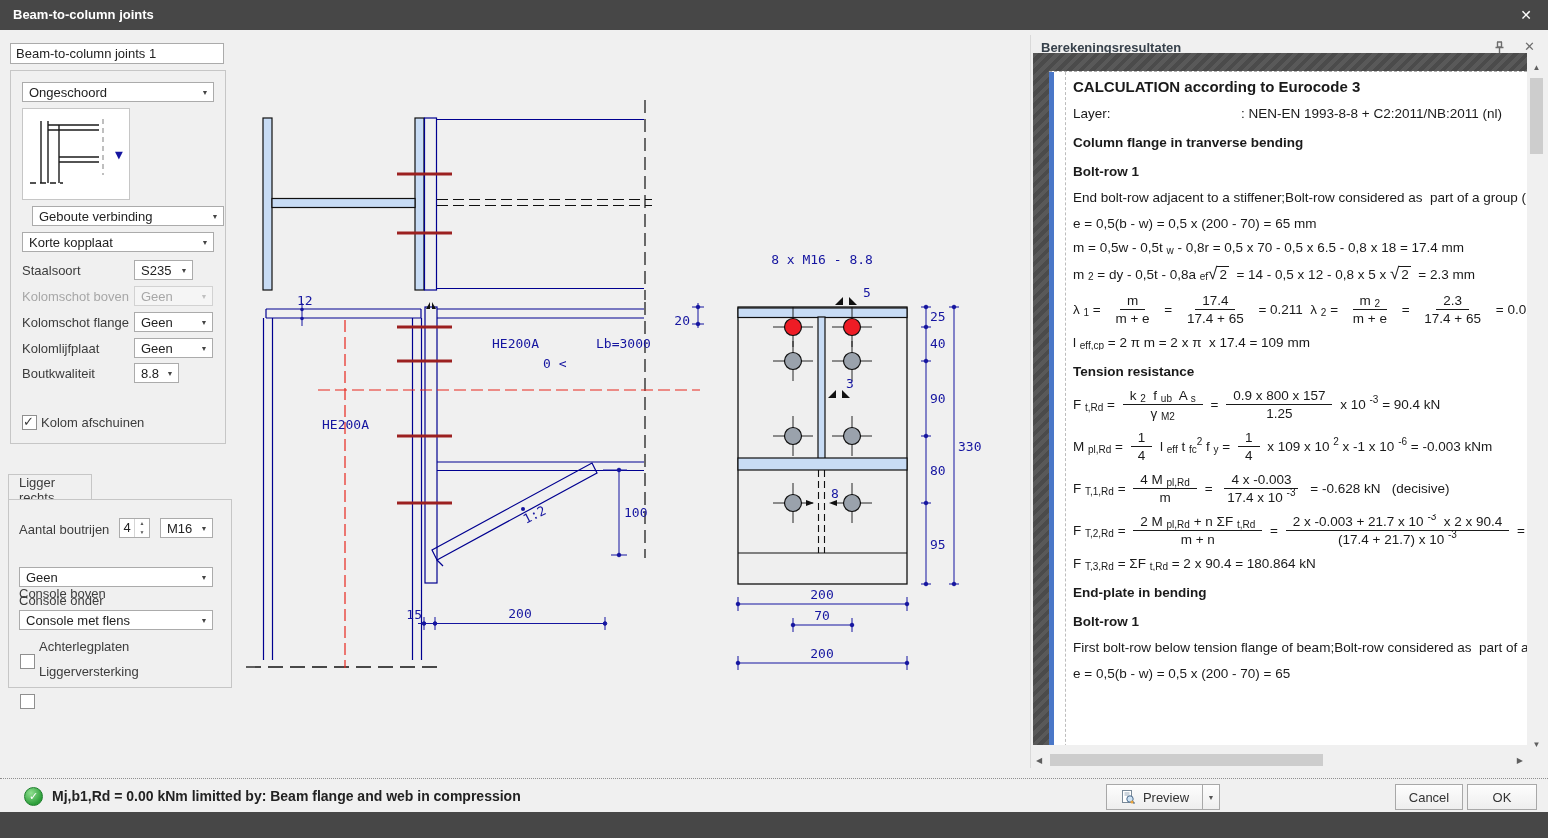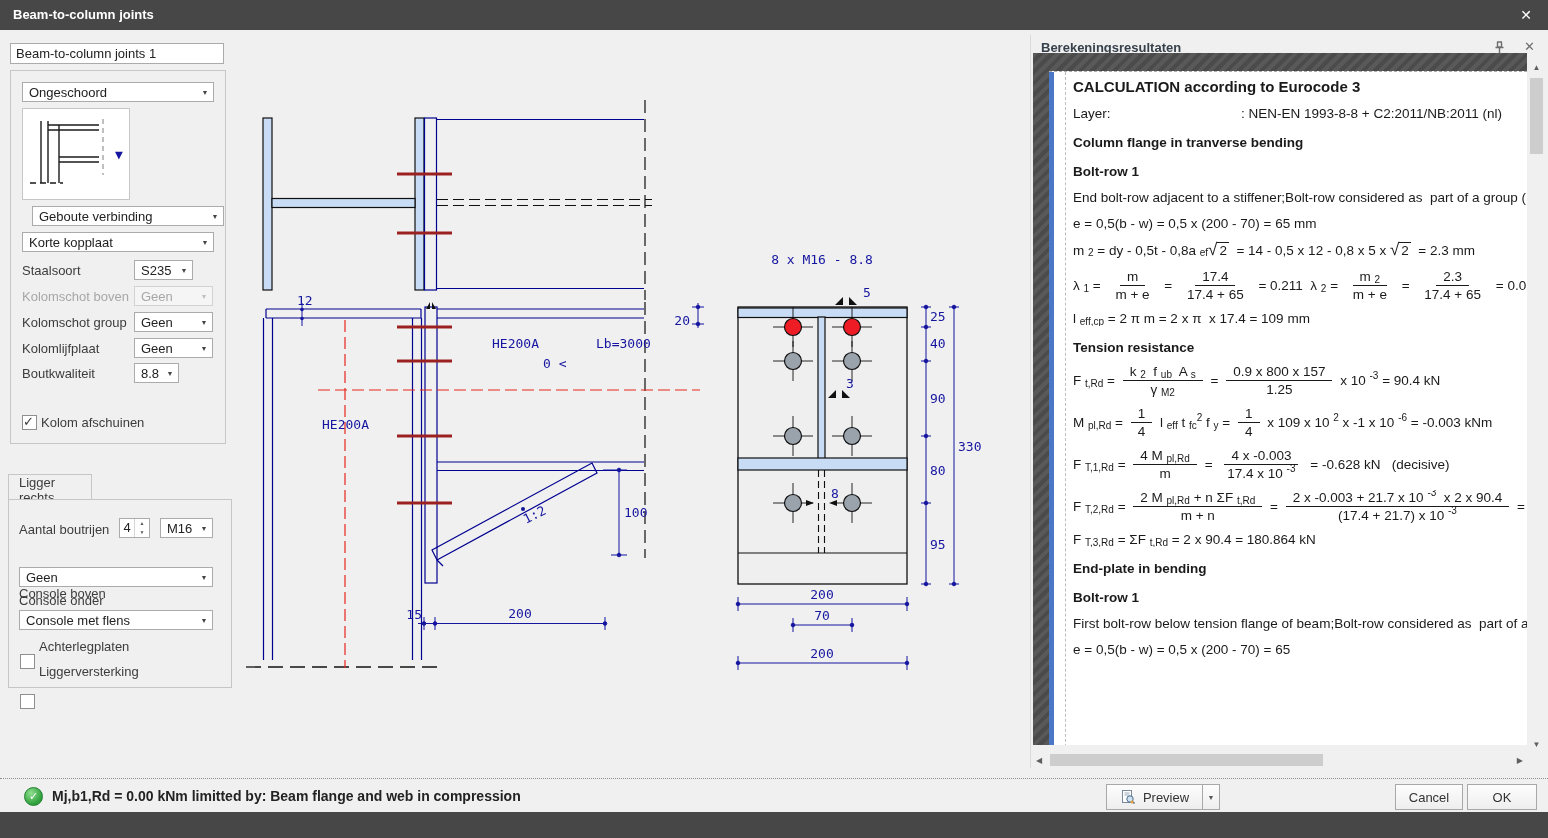--- a/index.html
+++ b/index.html
@@ -122,21 +122,21 @@
     <span class="dtext">S235</span>
     <span class="arr">▼</span>
   </div>
 
   <div class="abs lbl disabled" style="left:22px;top:289px;">Kolomschot boven</div>
   <div class="abs dd disabled" style="left:134px;top:286px;width:79px;height:20px;">
     <span class="dtext">Geen</span>
     <span class="arr">▼</span>
   </div>
 
-  <div class="abs lbl" style="left:22px;top:315px;">Kolomschot group</div>
+  <div class="abs lbl" style="left:22px;top:315px;">Kolomschot flange</div>
   <div class="abs dd" style="left:134px;top:312px;width:79px;height:20px;">
     <span class="dtext">Geen</span>
     <span class="arr">▼</span>
   </div>
 
   <div class="abs lbl" style="left:22px;top:341px;">Kolomlijfplaat</div>
   <div class="abs dd" style="left:134px;top:338px;width:79px;height:20px;">
     <span class="dtext">Geen</span>
     <span class="arr">▼</span>
   </div>
@@ -402,20 +402,21 @@
       <div id="page">
         <div class="bluebar"></div>
         <div class="marginline"></div>
         <div id="doc">
             <div class="ln title">CALCULATION according to Eurocode 3</div>
             <div class="ln kv"><span class="k">Layer:</span><span>: NEN-EN 1993-8-8 + C2:2011/NB:2011 (nl)</span></div>
             <div class="ln h">Column flange in tranverse bending</div>
             <div class="ln h">Bolt-row 1</div>
             <div class="ln p">End bolt-row adjacent to a stiffener;Bolt-row considered as  part of a group (</div>
             <div class="ln p">e = 0,5(b - w) = 0,5 x (200 - 70) = 65 mm</div>
+            <div class="ln-f"><span>m = 0,5w - 0,5t </span><sub class="s">w</sub><span> - 0,8r = 0,5 x 70 - 0,5 x 6.5 - 0,8 x 18 = 17.4 mm</span></div>
             <div class="ln-f"><span>m </span><sub class="s">2</sub><span> = dy - 0,5t - 0,8a </span><sub class="s">ef</sub><span class="sqrt"><span class="rt">√</span><span class="rad">2</span></span><span>  = 14 - 0,5 x 12 - 0,8 x 5 x </span><span class="sqrt"><span class="rt">√</span><span class="rad">2</span></span><span>  = 2.3 mm</span></div>
             <div class="ln-f"><span>λ </span><sub class="s">1</sub><span> = </span><span class="frac"><span class="fnum"><span>m</span></span><span class="fden"><span>m + e</span></span></span><span> = </span><span class="frac"><span class="fnum"><span>17.4</span></span><span class="fden"><span>17.4 + 65</span></span></span><span> = 0.211  λ </span><sub class="s">2</sub><span> = </span><span class="frac"><span class="fnum"><span>m </span><sub class="s">2</sub></span><span class="fden"><span>m + e</span></span></span><span> = </span><span class="frac"><span class="fnum"><span>2.3</span></span><span class="fden"><span>17.4 + 65</span></span></span><span> = 0.028  α  = 52</span></div>
             <div class="ln-f"><span>l </span><sub class="s">eff,cp</sub><span> = 2 π m = 2 x π  x 17.4 = 109 mm</span></div>
             <div class="ln h">Tension resistance</div>
             <div class="ln-f"><span>F </span><sub class="s">t,Rd</sub><span> = </span><span class="frac"><span class="fnum"><span>k </span><sub class="s">2</sub><span>  f </span><sub class="s">ub</sub><span>  A </span><sub class="s">s</sub></span><span class="fden"><span>γ </span><sub class="s">M2</sub></span></span><span> = </span><span class="frac"><span class="fnum"><span>0.9 x 800 x 157</span></span><span class="fden"><span>1.25</span></span></span><span> x 10 </span><sup class="s">-3</sup><span> = 90.4 kN</span></div>
             <div class="ln-f"><span>M </span><sub class="s">pl,Rd</sub><span> = </span><span class="frac"><span class="fnum"><span>1</span></span><span class="fden"><span>4</span></span></span><span> l </span><sub class="s">eff</sub><span> t </span><sub class="s">fc</sub><sup class="s">2</sup><span> f </span><sub class="s">y</sub><span> = </span><span class="frac"><span class="fnum"><span>1</span></span><span class="fden"><span>4</span></span></span><span> x 109 x 10 </span><sup class="s">2</sup><span> x -1 x 10 </span><sup class="s">-6</sup><span> = -0.003 kNm</span></div>
             <div class="ln-f"><span>F </span><sub class="s">T,1,Rd</sub><span> = </span><span class="frac"><span class="fnum"><span>4 M </span><sub class="s">pl,Rd</sub></span><span class="fden"><span>m</span></span></span><span> = </span><span class="frac"><span class="fnum"><span>4 x -0.003</span></span><span class="fden"><span>17.4 x 10 </span><sup class="s">-3</sup></span></span><span> = -0.628 kN   (decisive)</span></div>
             <div class="ln-f"><span>F </span><sub class="s">T,2,Rd</sub><span> = </span><span class="frac"><span class="fnum"><span>2 M </span><sub class="s">pl,Rd</sub><span> + n ΣF </span><sub class="s">t,Rd</sub></span><span class="fden"><span>m + n</span></span></span><span> = </span><span class="frac"><span class="fnum"><span>2 x -0.003 + 21.7 x 10 </span><sup class="s">-3</sup><span>  x 2 x 90.4</span></span><span class="fden"><span>(17.4 + 21.7) x 10 </span><sup class="s">-3</sup></span></span><span> = 100</span></div>
             <div class="ln-f"><span>F </span><sub class="s">T,3,Rd</sub><span> = ΣF </span><sub class="s">t,Rd</sub><span> = 2 x 90.4 = 180.864 kN</span></div>
             <div class="ln h">End-plate in bending</div>

